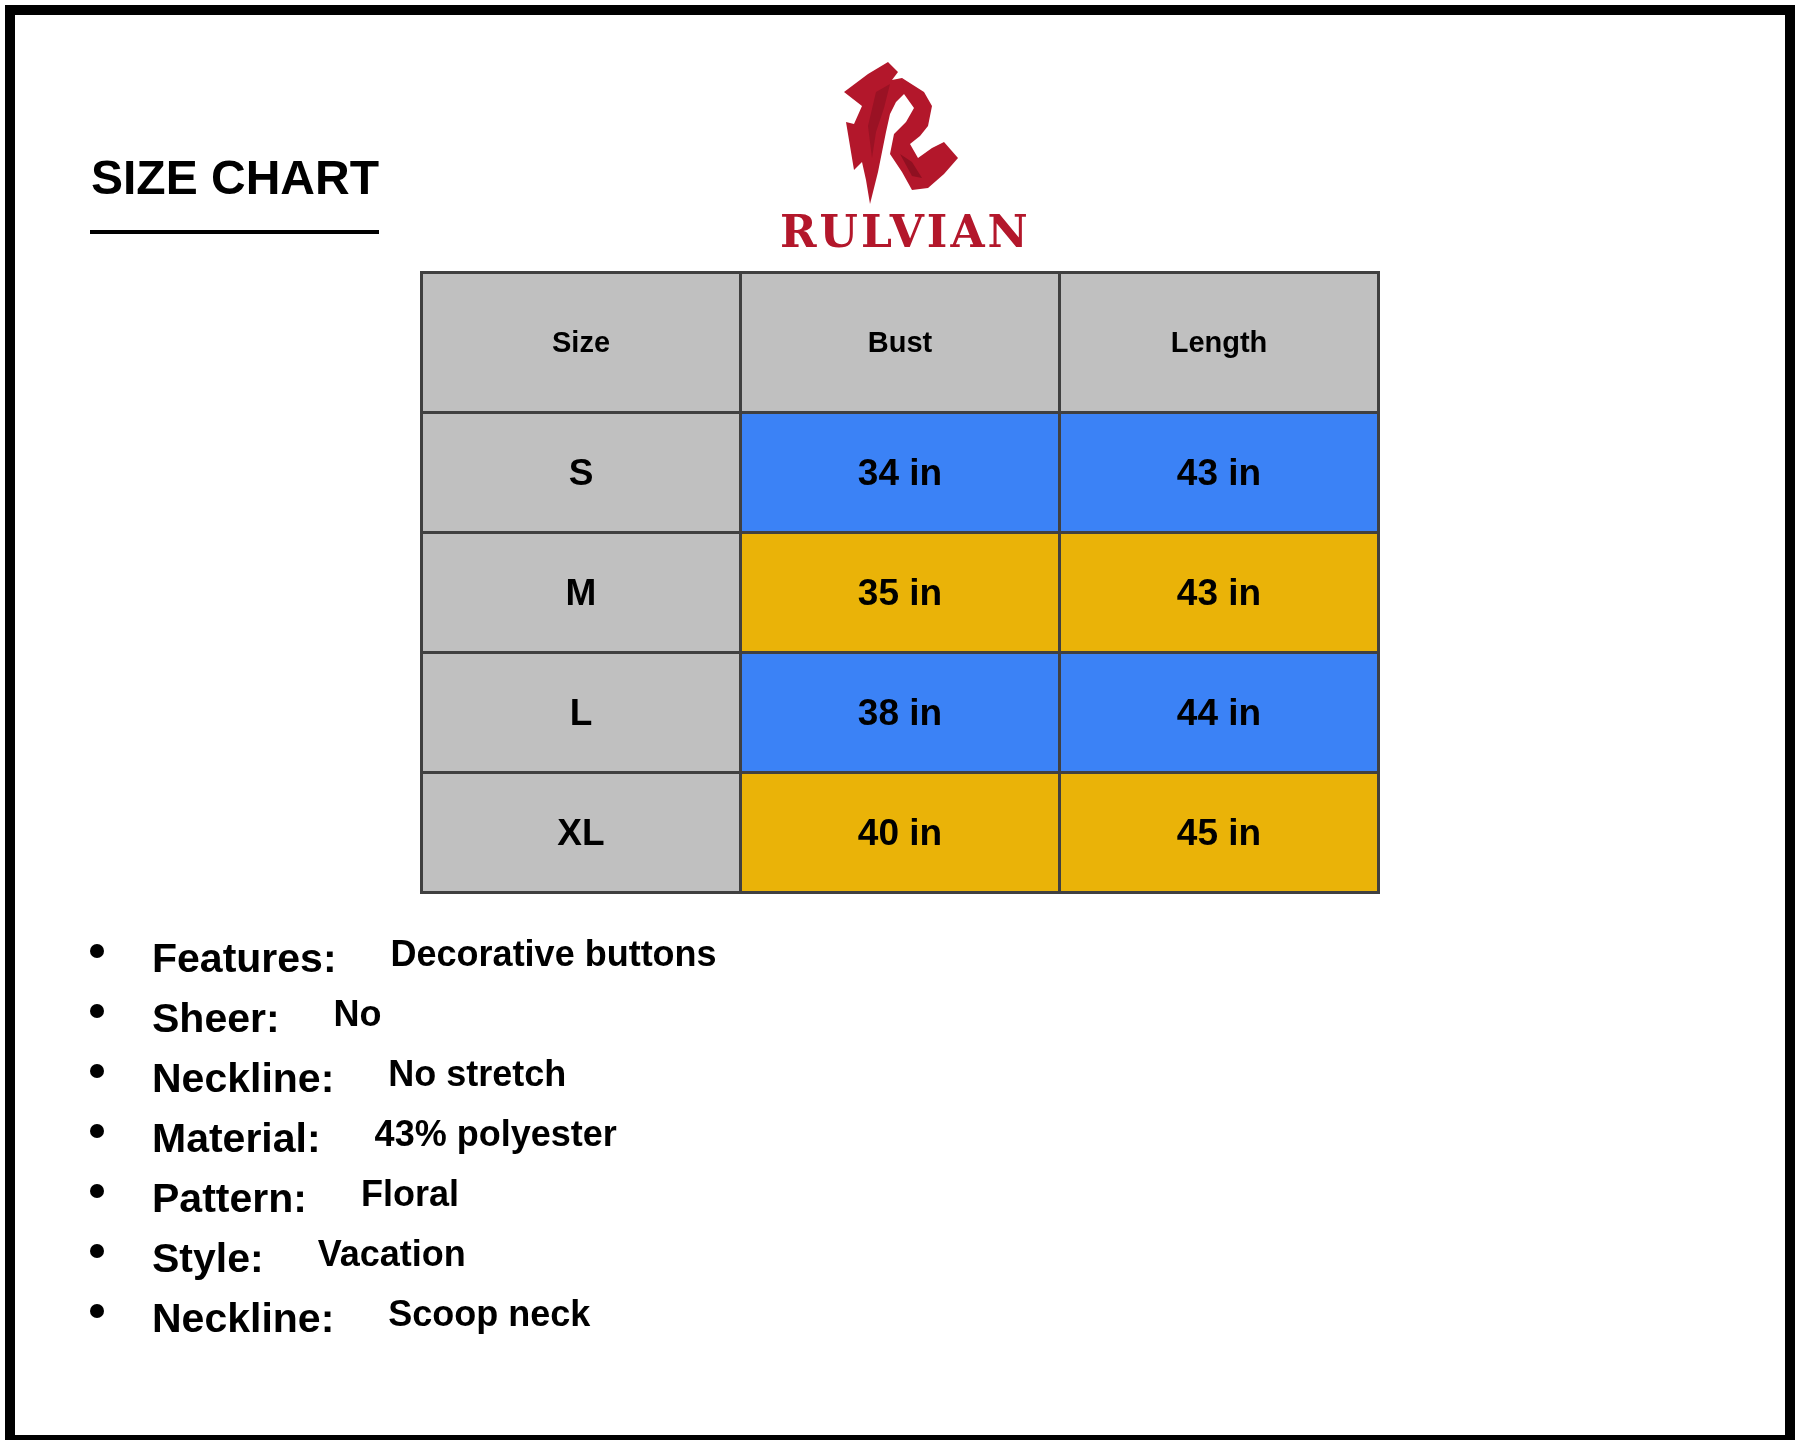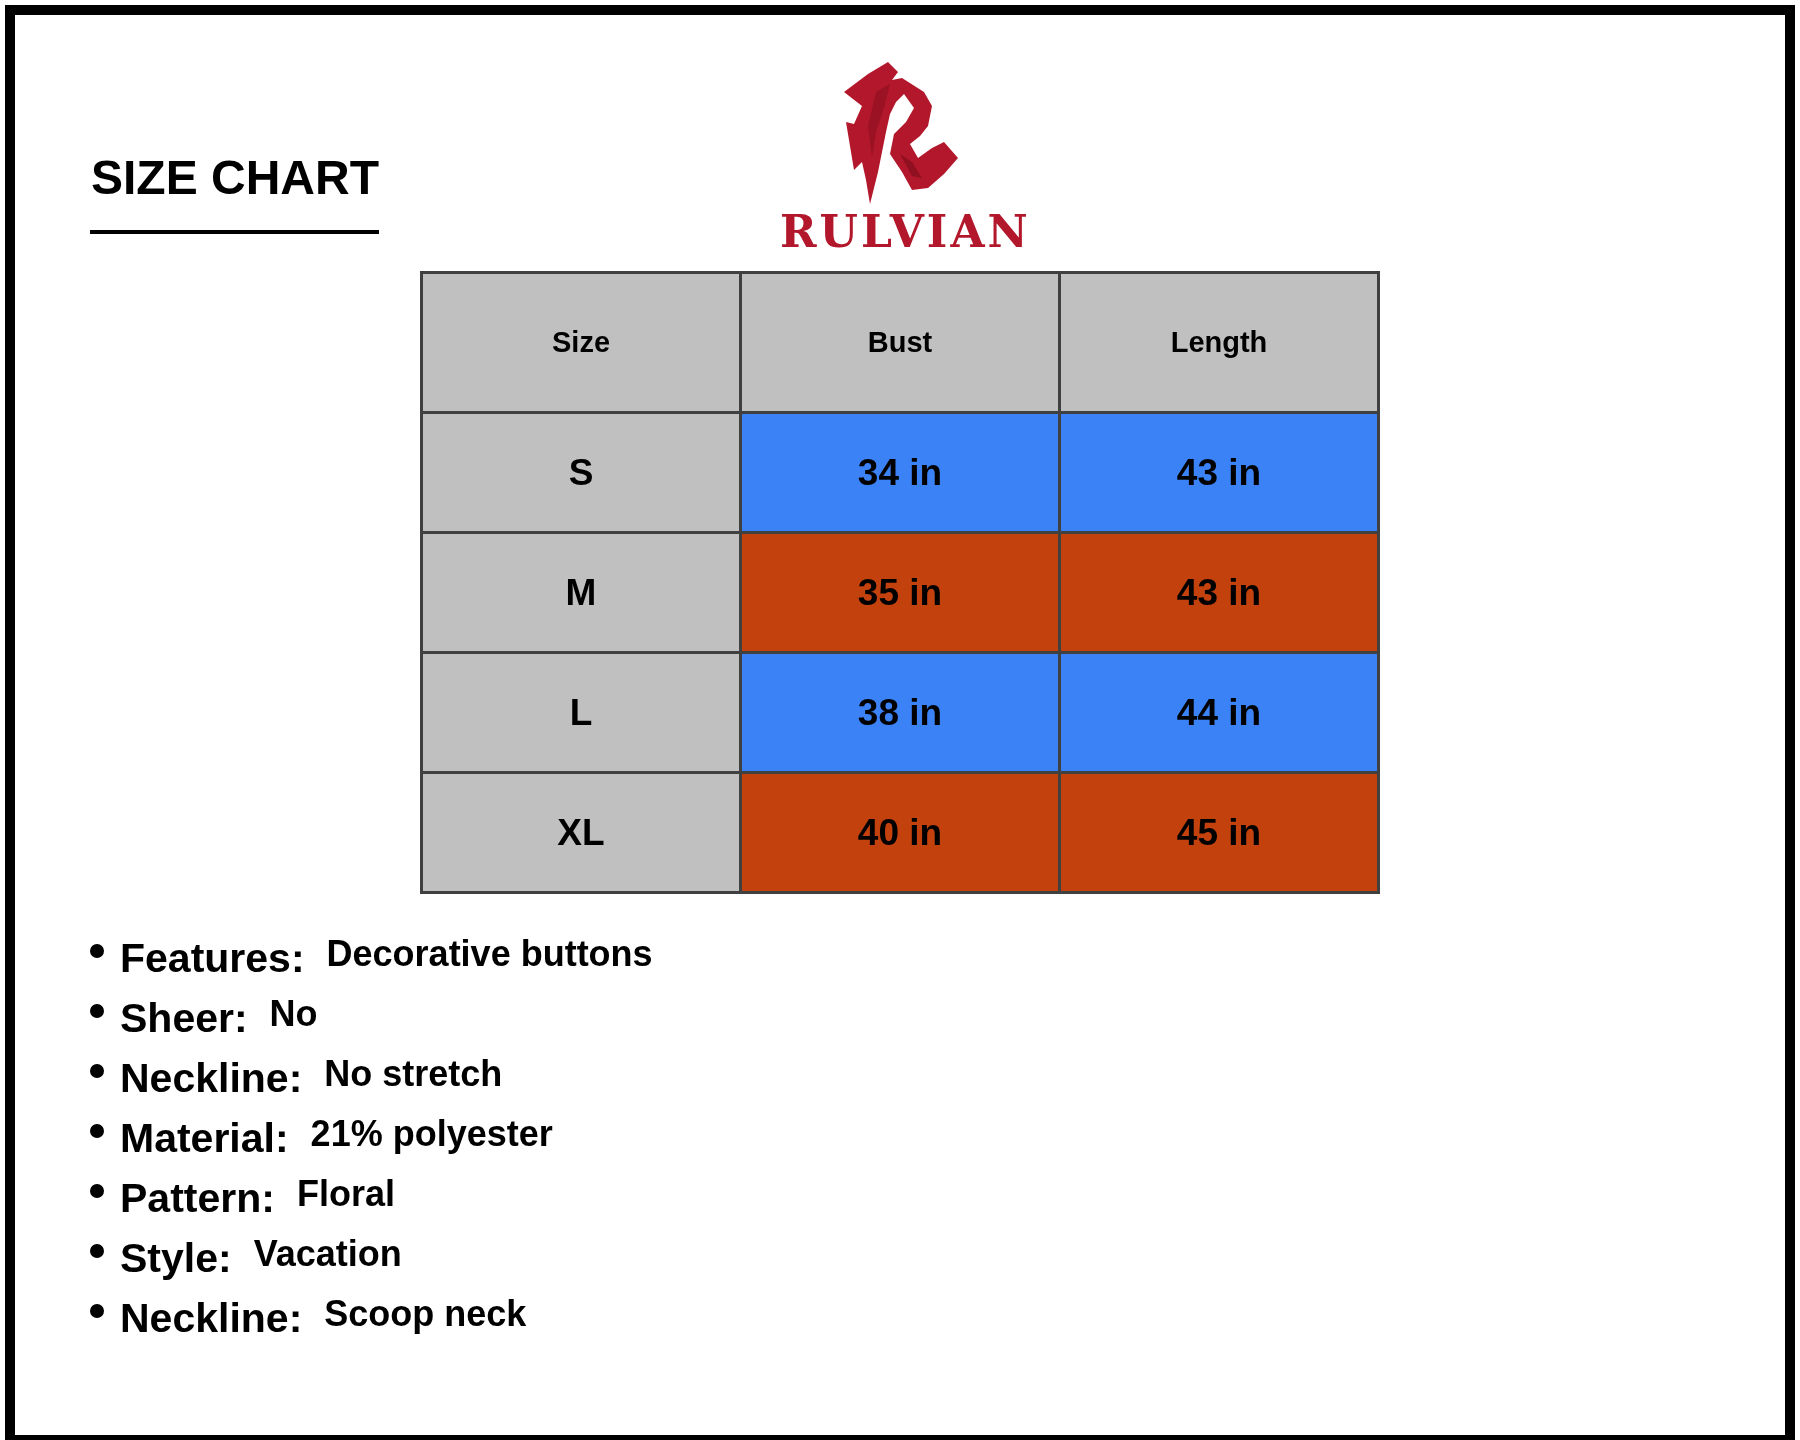--- a/index.html
+++ b/index.html
@@ -18,24 +18,24 @@
                  letter-spacing: 3px; color: #b3172b; }
 
     .table { position: absolute; left: 420px; top: 271px; width: 960px; height: 618px;
              border-collapse: collapse; table-layout: fixed; }
     .table td, .table th { border: 3px solid #404040; text-align: center; vertical-align: middle;
                            font-weight: bold; padding: 0; }
     .table th { background: #c0c0c0; font-size: 29px; height: 137px; }
     .table td { font-size: 37px; height: 117px; }
     .table td.size-cell { background: #c0c0c0; }
     .table tr.row-white td.val { background: #3b82f6; }
-    .table tr.row-gray td.val { background: #c2410c; }
+    .table tr.row-gray td.val { background: #eab308; }
 
     .specs { position: absolute; left: 90px; top: 935px; margin: 0; padding: 0; list-style: none; }
-    .spec { height: 60px; display: flex; align-items: baseline; white-space: nowrap; }
+    .spec { height: 60px; display: flex; align-items: baseline; white-space: nowrap; gap: 32px; }
     .bullet { display: inline-block; width: 14px; height: 14px; border-radius: 50%; background: #000;
               margin-right: 16px; position: relative; top: -14px; }
     .spec-label { font-size: 41px; font-weight: bold; margin-right: 22px; }
     .spec-value { font-size: 36px; font-weight: bold; position: relative; top: -6px; }
   </style>
 </head>
 <body>
 
 <div class="frame"></div>
 
@@ -94,21 +94,21 @@
     <span class="spec-value">No</span>
   </li>
   <li class="spec">
     <span class="bullet"></span>
     <span class="spec-label">Neckline:</span>
     <span class="spec-value">No stretch</span>
   </li>
   <li class="spec">
     <span class="bullet"></span>
     <span class="spec-label">Material:</span>
-    <span class="spec-value">21% polyester</span>
+    <span class="spec-value">43% polyester</span>
   </li>
   <li class="spec">
     <span class="bullet"></span>
     <span class="spec-label">Pattern:</span>
     <span class="spec-value">Floral</span>
   </li>
   <li class="spec">
     <span class="bullet"></span>
     <span class="spec-label">Style:</span>
     <span class="spec-value">Vacation</span>

